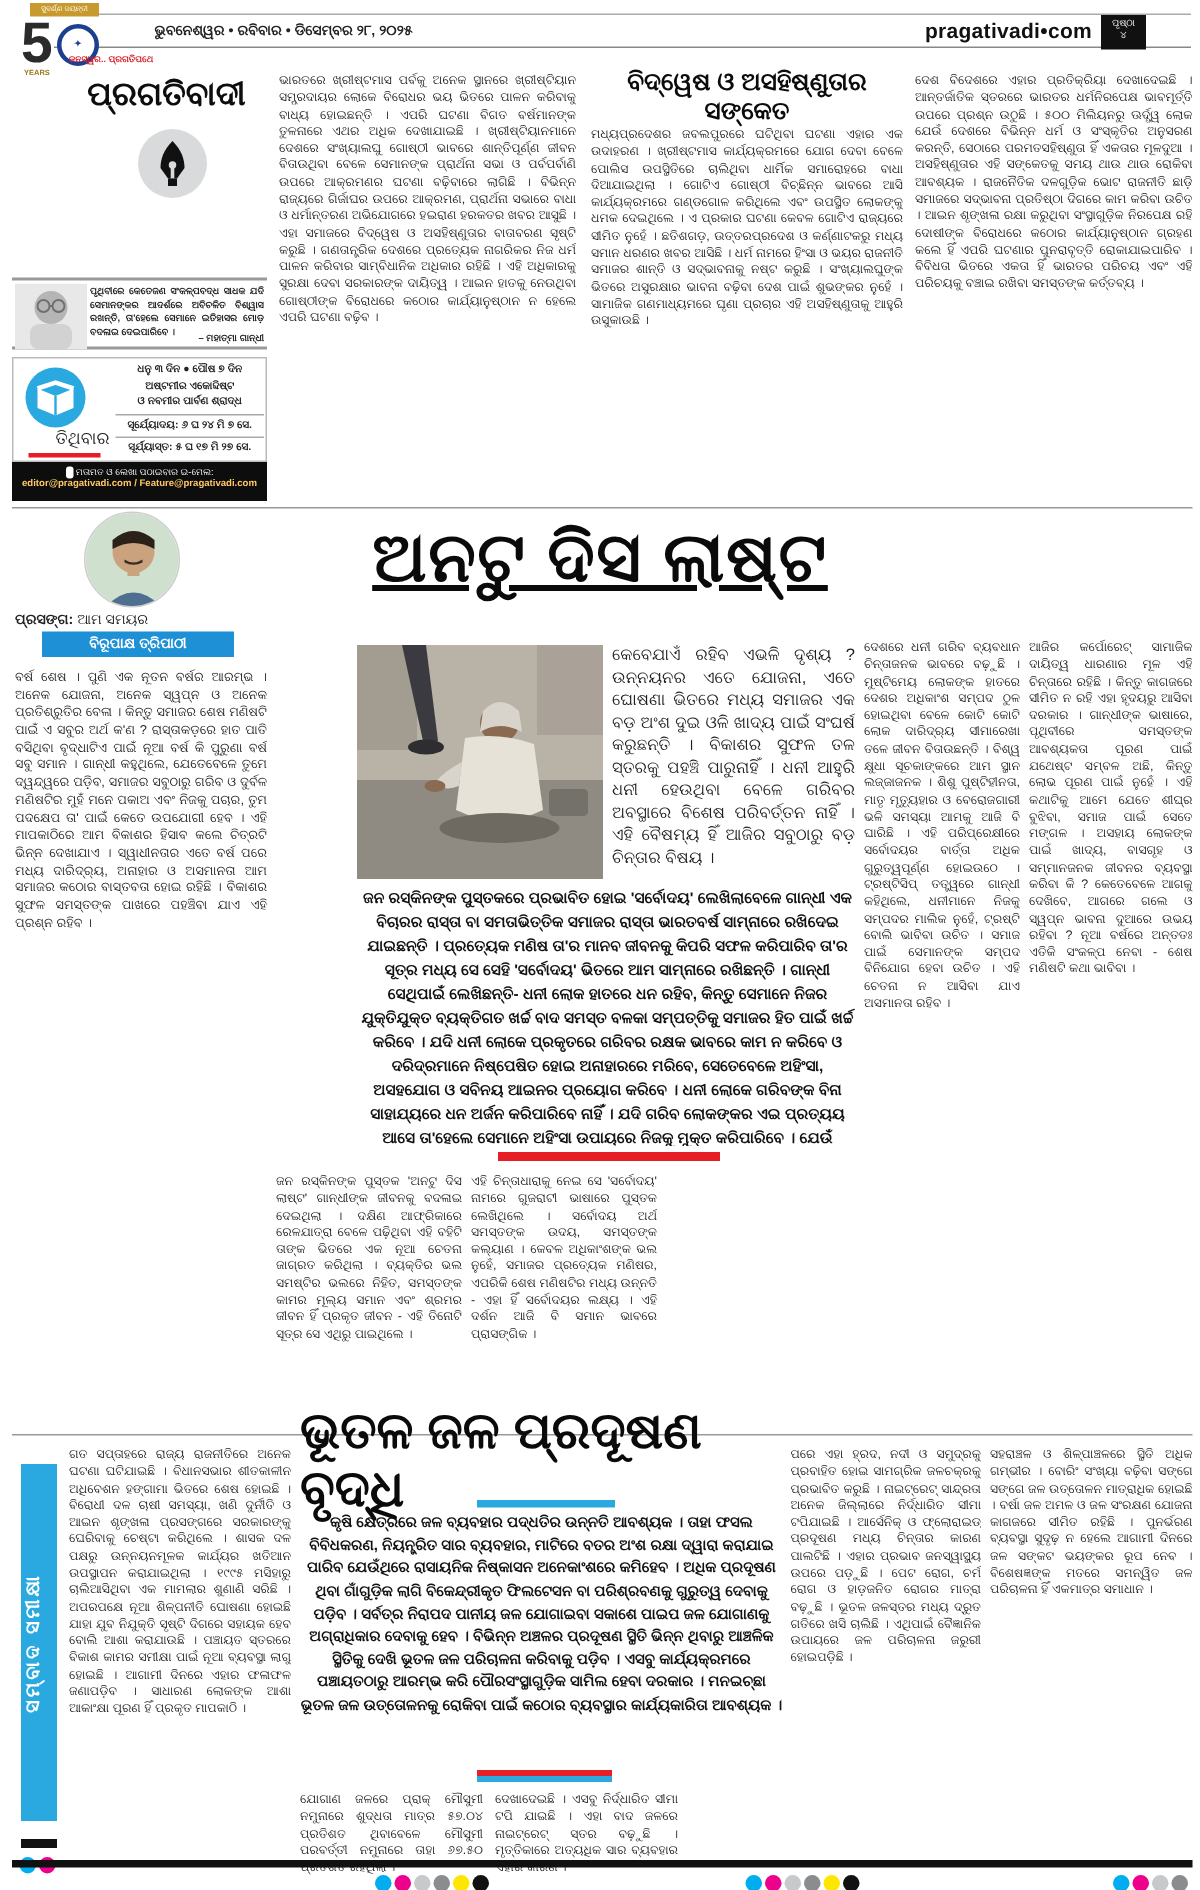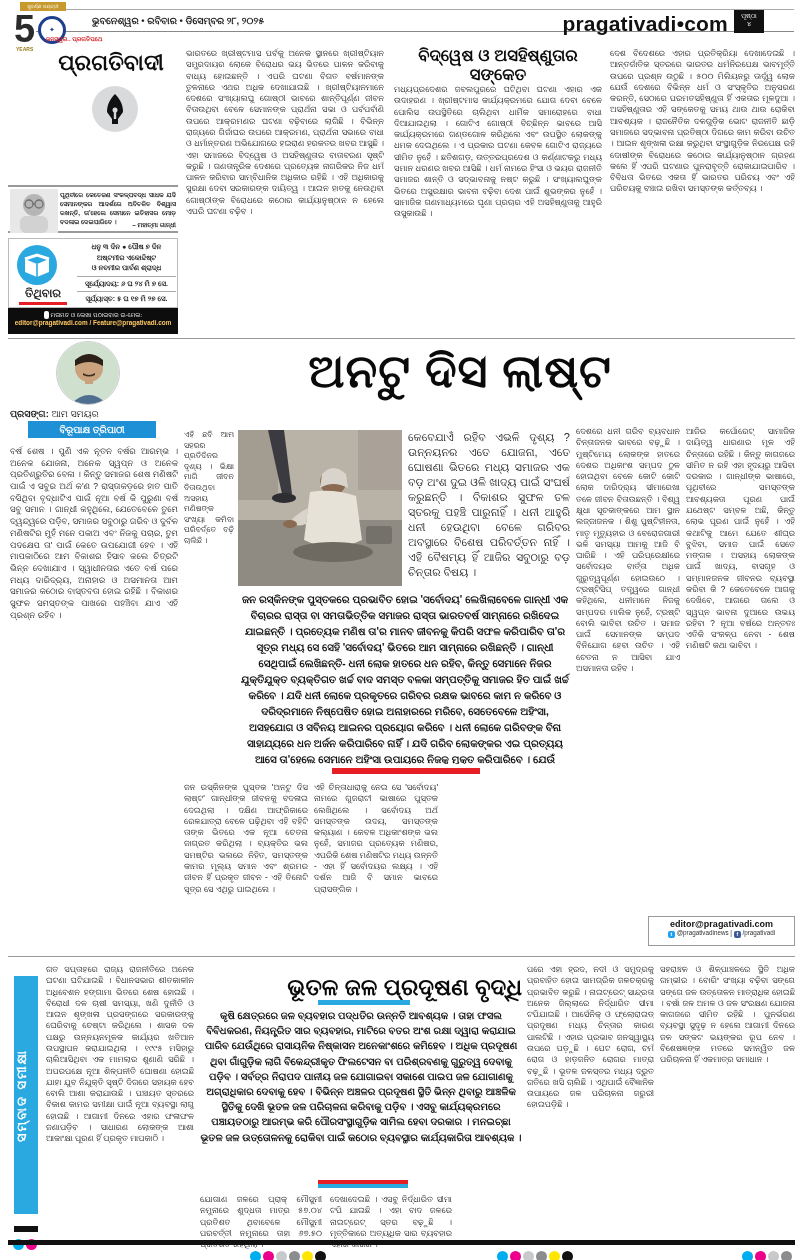--- a/index.html
+++ b/index.html
@@ -11,70 +11,70 @@
 
   
   .hdr-rule1 { left:36px; top:9px; width:758px; }
   .hdr-rule2 { left:36px; top:31px; width:758px; background:#888; }
   .logo50 { position:absolute; left:8px; top:2px; width:74px; height:50px; }
   .logo-banner { position:absolute; left:12px; top:0; width:46px; height:9px; background:#c89a2e; color:#fff; font-size:5px; text-align:center; line-height:9px; overflow:hidden; }
   .logo-5 { position:absolute; left:6px; top:8px; font-size:38px; font-weight:bold; color:#2b2b2b; line-height:1; }
   .logo-0 { position:absolute; left:30px; top:14px; width:28px; height:28px; border-radius:50%; background:#fff; border:3px solid #1d3f8f; color:#1d3f8f; font-size:7px; text-align:center; line-height:22px; overflow:hidden; }
   .logo-years { position:absolute; left:8px; top:44px; font-size:5px; color:#9a7b1e; font-weight:bold; }
   .hdr-tagline { position:absolute; left:46px; top:36px; font-size:6px; color:#d41f26; font-weight:bold; white-space:nowrap; }
-  .hdr-date { position:absolute; left:92px; top:15px; font-size:9.5px; font-weight:bold; color:#222; }
-  .hdr-site { position:absolute; right:72px; top:12px; font-size:21px; font-weight:bold; color:#111; letter-spacing:0.2px; }
+  .hdr-date { position:absolute; left:103px; top:15px; font-size:9.5px; font-weight:bold; color:#222; }
+  .hdr-site { position:absolute; right:72px; top:12px; font-size:14px; font-weight:bold; color:#111; letter-spacing:0.2px; }
   .hdr-pagebox { position:absolute; right:36px; top:10px; width:30px; height:23px; background:#111; color:#fff; text-align:center; font-size:6.5px; line-height:1.2; padding-top:2px; }
 
   
   .brand { position:absolute; left:46px; top:50px; width:130px; text-align:center; font-size:22px; font-weight:bold; color:#0d0d0d; }
   .pen-circle { position:absolute; left:92px; top:86px; width:46px; height:46px; border-radius:50%; background:#d9dadb; }
   .section-title { position:absolute; left:8px; top:140px; width:170px; text-align:center; font-size:23px; font-weight:bold; color:#2aa9e1; }
   .quote-box { position:absolute; left:8px; top:185px; width:170px; height:48px; border-top:2px solid #999; border-bottom:2px solid #999; }
   .quote-text { position:absolute; left:52px; top:3px; width:116px; font-size:6.3px; font-weight:bold; line-height:1.45; color:#222; text-align:justify; }
   .quote-attr { position:absolute; right:2px; bottom:2px; font-size:6.3px; font-weight:bold; color:#222; }
   .panchang { position:absolute; left:8px; top:238px; width:170px; height:70px; border:1px solid #bbb; }
   .book-circle { position:absolute; left:8px; top:6px; width:40px; height:40px; border-radius:50%; background:#2aa9e1; }
-  .tithi-label { position:absolute; left:4px; top:48px; width:60px; text-align:center; font-size:11.5px; font-weight:bold; color:#222; }
+  .tithi-label { position:absolute; left:4px; top:48px; width:60px; text-align:right; font-size:11.5px; font-weight:normal; color:#222; }
   .tithi-underline { position:absolute; left:10px; top:63px; width:48px; height:3px; background:#e61e25; }
   .pan-right { position:absolute; left:68px; top:3px; width:99px; text-align:center; color:#222; }
   .pan-right .l { font-size:7px; font-weight:bold; line-height:1.5; }
   .pan-hr { border-top:1px solid #aaa; margin:2px 0; }
   .mail-bar { position:absolute; left:8px; top:308px; width:170px; height:26px; background:#0d0d0d; color:#fff; text-align:center; padding-top:3px; }
   .mail-bar .m1 { font-size:6.2px; }
   .mail-bar .m2 { font-size:6.4px; font-weight:bold; color:#ffc966; }
   .mouse-ico { display:inline-block; width:5px; height:8px; background:#fff; border-radius:2px; margin-right:2px; vertical-align:middle; }
 
   
   .ed-headline { position:absolute; left:394px; top:46px; width:208px; text-align:center; font-size:16.5px; font-weight:bold; color:#0b0b0b; }
   .divider { position:absolute; left:8px; width:787px; height:1px; background:#999; }
 
   
   .author-photo { position:absolute; left:56px; top:341px; width:64px; height:64px; border-radius:50%; overflow:hidden; border:1px solid #ccc; }
   .topic-line { position:absolute; left:10px; top:408px; width:168px; font-size:9.5px; color:#222; }
   .author-box { position:absolute; left:28px; top:421px; width:128px; height:17px; background:#1e90d6; color:#fff; font-size:9.5px; font-weight:bold; text-align:center; line-height:17px; }
-  .ft-headline { position:absolute; left:168px; top:344px; width:444px; text-align:right; font-size:46px; font-weight:bold; color:#0a0a0a; letter-spacing:1px; }
+  .ft-headline { position:absolute; left:178px; top:344px; width:444px; text-align:center; font-size:46px; font-weight:bold; color:#0a0a0a; letter-spacing:1px;text-decoration:underline; }
   .ft-photo { position:absolute; left:238px; top:430px; width:164px; height:156px; overflow:hidden; }
   .ft-intro { position:absolute; left:238px; top:592px; width:334px; height:172px; font-size:10.3px; font-weight:bold; text-align:center; line-height:1.55; color:#111; overflow:hidden; }
   .red-bar { position:absolute; background:#e61e25; }
   .cyan-bar { position:absolute; background:#2aa9e1; }
   .editor-box { position:absolute; left:648px; top:916px; width:147px; height:30px; border:1px solid #999; text-align:center; padding-top:2px; }
   .editor-box .e1 { font-size:9px; font-weight:bold; color:#111; }
   .editor-box .e2 { font-size:6.3px; color:#333; }
   .sq { display:inline-block; width:7px; height:7px; vertical-align:-1px; color:#fff; font-size:5px; line-height:7px; text-align:center; font-weight:bold; }
   .sq.tw { background:#1da1f2; border-radius:2px; }
   .sq.fb { background:#3b5998; border-radius:2px; }
 
   
   .vbar { position:absolute; left:14px; top:976px; width:24px; height:238px; background:#2aa9e1; }
   .vbar span { position:absolute; left:0; top:0; width:24px; height:238px; writing-mode:vertical-rl; transform:rotate(180deg); color:#fff; font-weight:bold; font-size:13px; text-align:center; letter-spacing:2px; }
   .vbar-black { position:absolute; left:14px; top:1226px; width:24px; height:6px; background:#111; }
   .dot { display:inline-block; width:11px; height:11px; border-radius:50%; margin-right:2px; }
   .reg-left { position:absolute; left:13px; top:1236px; }
-  .sec-headline { position:absolute; left:200px; top:974px; width:322px; text-align:right; font-size:23px; font-weight:bold; color:#0a0a0a; }
+  .sec-headline { position:absolute; left:200px; top:935px; width:322px; text-align:left; font-size:34px; font-weight:bold; color:#0a0a0a; }
   .sec-intro { position:absolute; left:200px; top:1008px; width:322px; height:170px; font-size:10px; font-weight:bold; text-align:center; line-height:1.52; color:#111; overflow:hidden; }
   .bottom-rule { position:absolute; left:8px; top:1240px; width:787px; height:5px; background:#111; }
   .reg-group { position:absolute; top:1248px; }
   .c-cyan{background:#00aeef}.c-mag{background:#ec008c}.c-lgray{background:#c8c9cb}.c-gray{background:#8a8c8e}.c-yel{background:#ffe600}.c-blk{background:#111}
 </style>
 </head>
 <body>
 
 <div id="page">
 
@@ -159,21 +159,20 @@
       <path d="M26 31 Q32 35 38 31 L38 33 Q32 36 26 33 Z" fill="#3a2c21"></path>
     </svg>
   </div>
   <div class="topic-line"><b>ପ୍ରସଙ୍ଗ:</b><span> ଆମ ସମୟର</span></div>
   <div class="author-box">ବିରୂପାକ୍ଷ ତ୍ରିପାଠୀ</div>
 
   <div class="ft-headline">ଅନଟୁ ଦିସ ଲାଷ୍ଟ</div>
 
   <div class="col" style="left:10px;top:446px;width:168px;height:505px;font-size:8.6px">ବର୍ଷ ଶେଷ । ପୁଣି ଏକ ନୂତନ ବର୍ଷର ଆରମ୍ଭ । ଅନେକ ଯୋଜନା, ଅନେକ ସ୍ୱପ୍ନ ଓ ଅନେକ ପ୍ରତିଶ୍ରୁତିର ବେଳା । କିନ୍ତୁ ସମାଜର ଶେଷ ମଣିଷଟି ପାଇଁ ଏ ସବୁର ଅର୍ଥ କ'ଣ ? ରାସ୍ତାକଡ଼ରେ ହାତ ପାତି ବସିଥିବା ବୃଦ୍ଧାଟିଏ ପାଇଁ ନୂଆ ବର୍ଷ କି ପୁରୁଣା ବର୍ଷ ସବୁ ସମାନ । ଗାନ୍ଧୀ କହୁଥିଲେ, ଯେତେବେଳେ ତୁମେ ଦ୍ୱନ୍ଦ୍ୱରେ ପଡ଼ିବ, ସମାଜର ସବୁଠାରୁ ଗରିବ ଓ ଦୁର୍ବଳ ମଣିଷଟିର ମୁହଁ ମନେ ପକାଅ ଏବଂ ନିଜକୁ ପଚାର, ତୁମ ପଦକ୍ଷେପ ତା' ପାଇଁ କେତେ ଉପଯୋଗୀ ହେବ । ଏହି ମାପକାଠିରେ ଆମ ବିକାଶର ହିସାବ କଲେ ଚିତ୍ରଟି ଭିନ୍ନ ଦେଖାଯାଏ । ସ୍ୱାଧୀନତାର ଏତେ ବର୍ଷ ପରେ ମଧ୍ୟ ଦାରିଦ୍ର୍ୟ, ଅନାହାର ଓ ଅସମାନତା ଆମ ସମାଜର କଠୋର ବାସ୍ତବତା ହୋଇ ରହିଛି । ବିକାଶର ସୁଫଳ ସମସ୍ତଙ୍କ ପାଖରେ ପହଞ୍ଚିବା ଯାଏ ଏହି ପ୍ରଶ୍ନ ରହିବ ।</div>
 
-  <div class="col" style="left:184px;top:430px;width:50px;height:156px;font-size:7.8px">ଏହି ଛବି ଆମ ସହରର ପ୍ରତିଦିନର ଦୃଶ୍ୟ । ଭିକ୍ଷା ମାଗି ଜୀବନ ବିତାଉଥିବା ଅସହାୟ ମଣିଷଙ୍କ ସଂଖ୍ୟା କମିବା ପରିବର୍ତ୍ତେ ବଢ଼ି ଚାଲିଛି ।</div>
 
   <div class="ft-photo">
     <svg width="164" height="156" viewBox="0 0 164 156">
       <rect width="164" height="90" fill="#b9b2a6"></rect>
       <rect y="90" width="164" height="66" fill="#8f8a82"></rect>
       <rect x="0" y="0" width="40" height="70" fill="#a39c90"></rect>
       <rect x="120" y="0" width="44" height="60" fill="#aaa298"></rect>
       <path d="M30 0 L44 64 L54 64 L46 0 Z" fill="#3a3a40"></path>
       <ellipse cx="46" cy="68" rx="12" ry="5" fill="#2d2d32"></ellipse>
       <circle cx="95" cy="52" r="13" fill="#8a6a50"></circle>
@@ -190,29 +189,20 @@
 
   <div class="ft-intro">ଜନ ରସ୍କିନଙ୍କ ପୁସ୍ତକରେ ପ୍ରଭାବିତ ହୋଇ 'ସର୍ବୋଦୟ' ଲେଖିଲାବେଳେ ଗାନ୍ଧୀ ଏକ ବିଚାରର ରାସ୍ତା ବା ସମତାଭିତ୍ତିକ ସମାଜର ରାସ୍ତା ଭାରତବର୍ଷ ସାମ୍ନାରେ ରଖିଦେଇ ଯାଇଛନ୍ତି । ପ୍ରତ୍ୟେକ ମଣିଷ ତା'ର ମାନବ ଜୀବନକୁ କିପରି ସଫଳ କରିପାରିବ ତା'ର ସୂତ୍ର ମଧ୍ୟ ସେ ସେହି 'ସର୍ବୋଦୟ' ଭିତରେ ଆମ ସାମ୍ନାରେ ରଖିଛନ୍ତି । ଗାନ୍ଧୀ ସେଥିପାଇଁ ଲେଖିଛନ୍ତି- ଧନୀ ଲୋକ ହାତରେ ଧନ ରହିବ, କିନ୍ତୁ ସେମାନେ ନିଜର ଯୁକ୍ତିଯୁକ୍ତ ବ୍ୟକ୍ତିଗତ ଖର୍ଚ୍ଚ ବାଦ ସମସ୍ତ ବଳକା ସମ୍ପତ୍ତିକୁ ସମାଜର ହିତ ପାଇଁ ଖର୍ଚ୍ଚ କରିବେ । ଯଦି ଧନୀ ଲୋକେ ପ୍ରକୃତରେ ଗରିବର ରକ୍ଷକ ଭାବରେ କାମ ନ କରିବେ ଓ ଦରିଦ୍ରମାନେ ନିଷ୍ପେଷିତ ହୋଇ ଅନାହାରରେ ମରିବେ, ସେତେବେଳେ ଅହିଂସା, ଅସହଯୋଗ ଓ ସବିନୟ ଆଇନର ପ୍ରୟୋଗ କରିବେ । ଧନୀ ଲୋକେ ଗରିବଙ୍କ ବିନା ସାହାଯ୍ୟରେ ଧନ ଅର୍ଜନ କରିପାରିବେ ନାହିଁ । ଯଦି ଗରିବ ଲୋକଙ୍କର ଏଇ ପ୍ରତ୍ୟୟ ଆସେ ତା'ହେଲେ ସେମାନେ ଅହିଂସା ଉପାୟରେ ନିଜକୁ ମୁକ୍ତ କରିପାରିବେ । ଯେଉଁ ଅସମାନତା ତାଙ୍କୁ ଅନାହାରରେ ରଖିଛି, ତାକୁ ଲୋପ କରିପାରିବେ ।</div>
   <div class="red-bar" style="left:332px;top:768px;width:148px;height:6px"></div>
 
   <div class="col" style="left:184px;top:782px;width:124px;height:170px">ଜନ ରସ୍କିନଙ୍କ ପୁସ୍ତକ 'ଅନଟୁ ଦିସ ଲାଷ୍ଟ' ଗାନ୍ଧୀଙ୍କ ଜୀବନକୁ ବଦଳାଇ ଦେଇଥିଲା । ଦକ୍ଷିଣ ଆଫ୍ରିକାରେ ରେଳଯାତ୍ରା ବେଳେ ପଢ଼ିଥିବା ଏହି ବହିଟି ତାଙ୍କ ଭିତରେ ଏକ ନୂଆ ଚେତନା ଜାଗ୍ରତ କରିଥିଲା । ବ୍ୟକ୍ତିର ଭଲ ସମଷ୍ଟିର ଭଲରେ ନିହିତ, ସମସ୍ତଙ୍କ କାମର ମୂଲ୍ୟ ସମାନ ଏବଂ ଶ୍ରମର ଜୀବନ ହିଁ ପ୍ରକୃତ ଜୀବନ - ଏହି ତିନୋଟି ସୂତ୍ର ସେ ଏଥିରୁ ପାଇଥିଲେ ।</div>
   <div class="col" style="left:314px;top:782px;width:124px;height:170px">ଏହି ଚିନ୍ତାଧାରାକୁ ନେଇ ସେ 'ସର୍ବୋଦୟ' ନାମରେ ଗୁଜରାଟୀ ଭାଷାରେ ପୁସ୍ତକ ଲେଖିଥିଲେ । ସର୍ବୋଦୟ ଅର୍ଥ ସମସ୍ତଙ୍କ ଉଦୟ, ସମସ୍ତଙ୍କ କଲ୍ୟାଣ । କେବଳ ଅଧିକାଂଶଙ୍କ ଭଲ ନୁହେଁ, ସମାଜର ପ୍ରତ୍ୟେକ ମଣିଷର, ଏପରିକି ଶେଷ ମଣିଷଟିର ମଧ୍ୟ ଉନ୍ନତି - ଏହା ହିଁ ସର୍ବୋଦୟର ଲକ୍ଷ୍ୟ । ଏହି ଦର୍ଶନ ଆଜି ବି ସମାନ ଭାବରେ ପ୍ରାସଙ୍ଗିକ ।</div>
 
   <div class="col" style="left:576px;top:426px;width:104px;height:526px">ଦେଶରେ ଧନୀ ଗରିବ ବ୍ୟବଧାନ ଚିନ୍ତାଜନକ ଭାବରେ ବଢ଼ୁଛି । ମୁଷ୍ଟିମେୟ ଲୋକଙ୍କ ହାତରେ ଦେଶର ଅଧିକାଂଶ ସମ୍ପଦ ଠୁଳ ହୋଇଥିବା ବେଳେ କୋଟି କୋଟି ଲୋକ ଦାରିଦ୍ର୍ୟ ସୀମାରେଖା ତଳେ ଜୀବନ ବିତାଉଛନ୍ତି । ବିଶ୍ୱ କ୍ଷୁଧା ସୂଚକାଙ୍କରେ ଆମ ସ୍ଥାନ ଲଜ୍ଜାଜନକ । ଶିଶୁ ପୁଷ୍ଟିହୀନତା, ମାତୃ ମୃତ୍ୟୁହାର ଓ ବେରୋଜଗାରୀ ଭଳି ସମସ୍ୟା ଆମକୁ ଆଜି ବି ଘାରିଛି । ଏହି ପରିପ୍ରେକ୍ଷୀରେ ସର୍ବୋଦୟର ବାର୍ତ୍ତା ଅଧିକ ଗୁରୁତ୍ୱପୂର୍ଣ୍ଣ ହୋଇଉଠେ । ଟ୍ରଷ୍ଟିସିପ୍ ତତ୍ତ୍ୱରେ ଗାନ୍ଧୀ କହିଥିଲେ, ଧନୀମାନେ ନିଜକୁ ସମ୍ପଦର ମାଲିକ ନୁହେଁ, ଟ୍ରଷ୍ଟି ବୋଲି ଭାବିବା ଉଚିତ । ସମାଜ ପାଇଁ ସେମାନଙ୍କ ସମ୍ପଦ ବିନିଯୋଗ ହେବା ଉଚିତ । ଏହି ଚେତନା ନ ଆସିବା ଯାଏ ଅସମାନତା ରହିବ ।</div>
   <div class="col" style="left:686px;top:426px;width:109px;height:486px">ଆଜିର କର୍ପୋରେଟ୍ ସାମାଜିକ ଦାୟିତ୍ୱ ଧାରଣାର ମୂଳ ଏହି ଚିନ୍ତାରେ ରହିଛି । କିନ୍ତୁ କାଗଜରେ ସୀମିତ ନ ରହି ଏହା ହୃଦୟରୁ ଆସିବା ଦରକାର । ଗାନ୍ଧୀଙ୍କ ଭାଷାରେ, ପୃଥିବୀରେ ସମସ୍ତଙ୍କ ଆବଶ୍ୟକତା ପୂରଣ ପାଇଁ ଯଥେଷ୍ଟ ସମ୍ବଳ ଅଛି, କିନ୍ତୁ ଲୋଭ ପୂରଣ ପାଇଁ ନୁହେଁ । ଏହି କଥାଟିକୁ ଆମେ ଯେତେ ଶୀଘ୍ର ବୁଝିବା, ସମାଜ ପାଇଁ ସେତେ ମଙ୍ଗଳ । ଅସହାୟ ଲୋକଙ୍କ ପାଇଁ ଖାଦ୍ୟ, ବାସଗୃହ ଓ ସମ୍ମାନଜନକ ଜୀବନର ବ୍ୟବସ୍ଥା କରିବା କି ? କେତେବେଳେ ଆଗକୁ ଦେଖିବେ, ଆଗରେ ଗଲେ ଓ ସ୍ୱପ୍ନ ଭାବନା ଦୁଆରେ ଉଭୟ ରହିବା ? ନୂଆ ବର୍ଷରେ ଅନ୍ତତଃ ଏତିକି ସଂକଳ୍ପ ନେବା - ଶେଷ ମଣିଷଟି କଥା ଭାବିବା ।</div>
 
-  <div class="editor-box">
-    <div class="e1">editor@pragativadi.com</div>
-    <div class="e2">
-      <span class="sq tw">t</span>
-      <span>@pragativadinews</span><span> | </span>
-      <span class="sq fb">f</span>
-      <span>/pragativadi</span>
-    </div>
-  </div>
 
   <div class="divider" style="top:956px"></div>
 
   <div class="vbar">
       <span>ସମ୍ବାଦ ସମୀକ୍ଷା</span>
     </div>
   <div class="vbar-black"></div>
   <div class="reg-left">
     <span class="dot c-cyan"></span><span class="dot c-mag"></span>
   </div>

